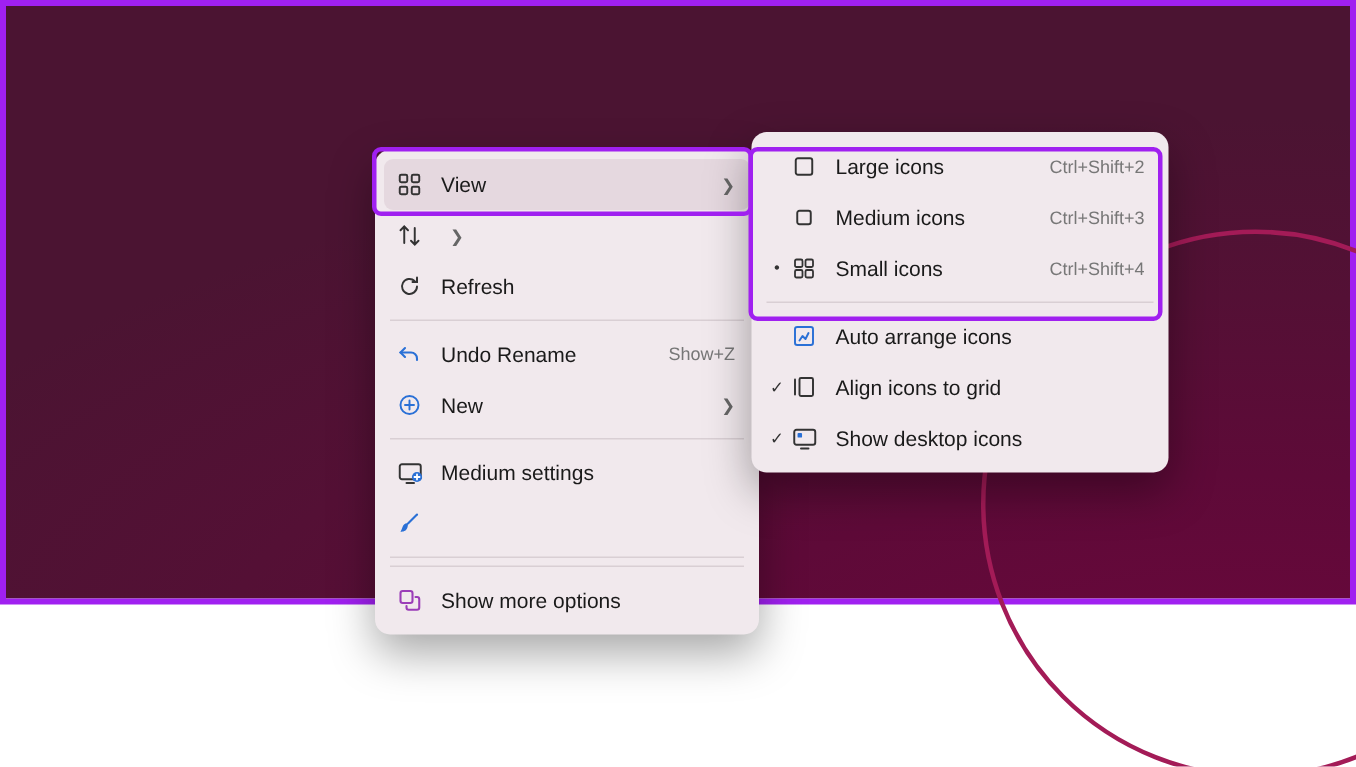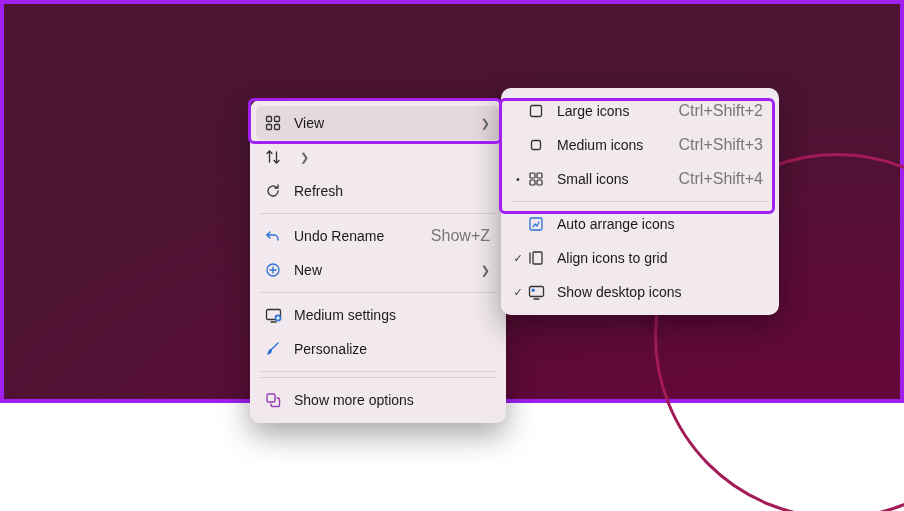--- a/index.html
+++ b/index.html
@@ -6,21 +6,21 @@
   .frame{width:904px;height:403px;box-sizing:border-box;border:4px solid #a020f0;position:relative;background:radial-gradient(ellipse 140% 120% at 92% 115%, #6b073c 0%, #5e0a38 30%, #541035 55%, #4b1432 80%);}
   .curve{position:absolute;bottom:-120px;right:-120px;width:360px;height:360px;border:3px solid #a31b57;border-radius:50%;background:transparent;}
   .menu{position:absolute;background:#f1e9ed;border-radius:10px;box-shadow:0 12px 30px rgba(0,0,0,.35);padding:6px;}
   .menu.main{left:246px;top:96px;width:244px;}
   .menu.sub{left:497px;top:84px;width:266px;}
   .item{display:flex;align-items:center;height:34px;border-radius:6px;padding:0 10px 0 8px;cursor:default;position:relative;}
   .item.hl{background:#e5d8df;}
   .ic{width:18px;height:18px;flex:0 0 18px;display:flex;align-items:center;justify-content:center;margin-right:12px;}
   .ic svg{display:block;}
   .label{flex:1;white-space:nowrap;}
-  .acc{color:#777;font-size:16px;margin-left:10px;}
+  .acc{color:#777;font-size:12px;margin-left:10px;}
   .arrow{color:#666;font-size:11px;margin-left:6px;}
   .sep{height:1px;background:#d9cfd4;margin:5px 4px;}
   .box1{position:absolute;border:3px solid #a020f0;border-radius:6px;pointer-events:none;}
   .box-main{left:244px;top:94px;width:248px;height:40px;}
   .box-sub{left:495px;top:94px;width:270px;height:110px;}
   .pre{width:14px;flex:0 0 14px;display:flex;align-items:center;justify-content:center;margin-right:2px;font-size:11px;color:#333;}
   .sub .item{padding-left:4px;}
 </style>
 </head>
 <body>
@@ -92,21 +92,20 @@
       </span>
       <span class="label">Medium settings</span>
     </div>
     <div class="item">
       <span class="ic">
         <svg width="16" height="16" viewBox="0 0 16 16" fill="none" stroke="#2a70d6" stroke-width="1.4" stroke-linecap="round">
             <path d="M13 2 7 8"></path>
             <path d="M7 8c-1.5-.5-3 .5-3.5 2S2 13.5 2 13.5s2.5 0 3.5-1 1.5-2.5 1.5-4.5z" fill="#2a70d6" stroke="none"></path>
           </svg>
       </span>
-      <span class="label">Personalize</span>
     </div>
     <div class="sep"></div>
     <div class="sep"></div>
     <div class="item">
       <span class="ic">
         <svg width="16" height="16" viewBox="0 0 16 16" fill="none" stroke="#9b3db8" stroke-width="1.4" stroke-linecap="round">
             <rect x="2" y="2" width="8" height="8" rx="1.5"></rect>
             <path d="M6 12v1a1.5 1.5 0 0 0 1.5 1.5H13A1.5 1.5 0 0 0 14.5 13V7.5A1.5 1.5 0 0 0 13 6h-1"></path>
           </svg>
       </span>

